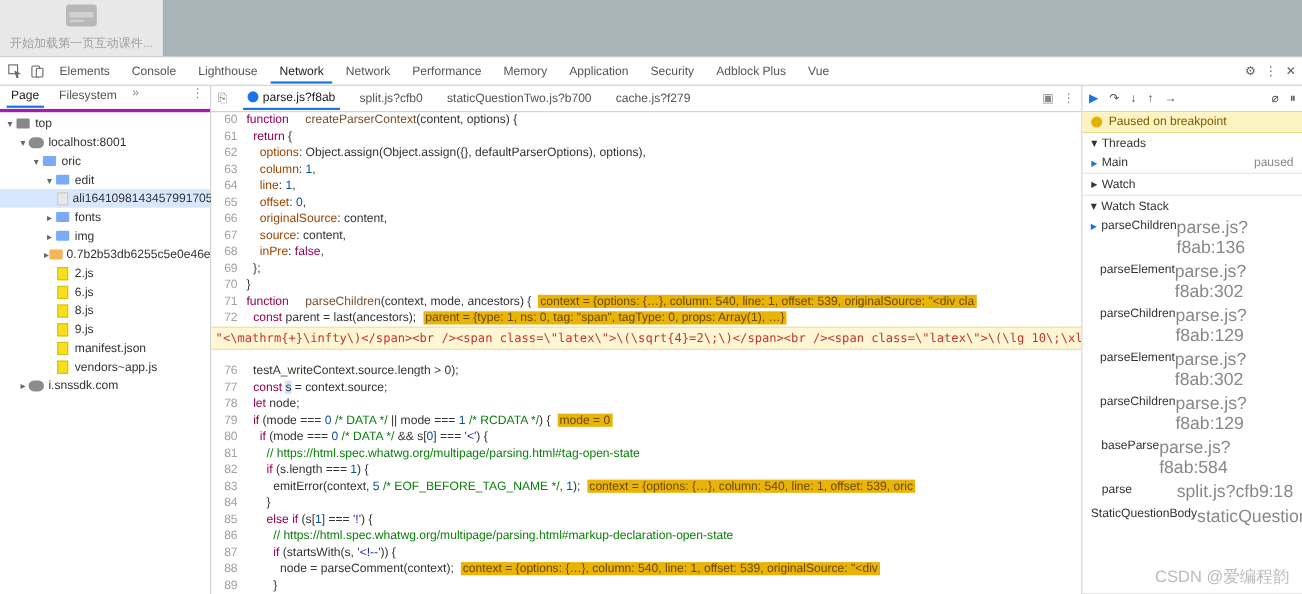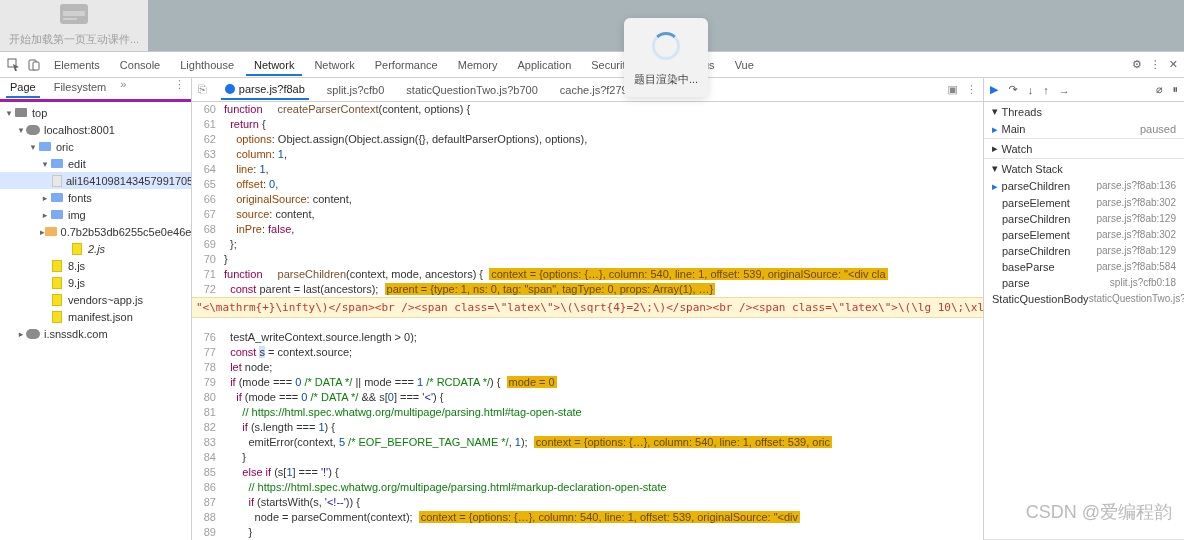--- a/index.html
+++ b/index.html
@@ -56,37 +56,31 @@
 .right-pane { width: 200px; display: flex; flex-direction: column; font-size: 11px; }
 .dbg-toolbar { height: 24px; display: flex; align-items: center; padding: 0 6px; gap: 10px; border-bottom: 1px solid #d0d0d0; color: #555; }
 .dbg-toolbar .sep { flex: 1; }
 .play { color: #1a73e8; }
 .pause-banner { background: #fdf3c0; border-bottom: 1px solid #e8d98a; padding: 3px 8px; color: #7a5c00; display: flex; align-items: center; gap: 6px; }
 .pb-icon { width: 10px; height: 10px; background: #e0b400; border-radius: 50%; }
 .section { border-bottom: 1px solid #e4e4e4; }
 .section-h { padding: 3px 8px; display: flex; align-items: center; gap: 4px; color: #333; }
 .section-body { }
 .thread-row, .stack-row { display: flex; padding: 2px 8px; color: #333; }
-.stack-row .sloc { margin-left: auto; color: #888; font-size: 10px; }
-.watermark { position: absolute; right: 12px; bottom: 16px; color: rgba(130,130,130,0.55); font-size: 18px; font-weight: 500; }
+.stack-row .sloc { margin-left: auto; color: #888; font-size: 16px; }
+.watermark { position: absolute; right: 12px; bottom: 6px; color: rgba(130,130,130,0.55); font-size: 15px; font-weight: 500; }
 svg { display: block; }
 </style>
 </head>
 <body>
 
 <div class="app-view">
   <div class="left-placeholder">
     <span class="ph-icon"></span>
     <span>开始加载第一页互动课件...</span>
-  </div>
-  <div class="app-main">
-    <div class="modal">
-      <div class="spinner"></div>
-      <div class="modal-label">题目渲染中...</div>
-    </div>
   </div>
 </div>
 
 <div class="devtools">
   <div class="dt-tabs">
     <span class="icon-btn">
         <svg width="14" height="14" viewBox="0 0 14 14">
           <rect x="1" y="1" width="8" height="8" fill="none" stroke="#666"></rect>
           <path d="M6 6 L12 9 L9 10 L10 13 L8 13 L7 10 Z" fill="#666"></path>
         </svg>
@@ -174,54 +168,61 @@
             </span>
             <span>img</span>
           </div>
           <div class="ft-row" style="padding-left: 40px;">
             <span class="ft-arrow">▸</span>
             <span class="ft-icon">
               <span class="folder orange"></span>
             </span>
             <span>0.7b2b53db6255c5e0e46e.hot-u</span>
           </div>
-          <div class="ft-row" style="padding-left: 60px; font-style: italic;">
+          <div class="ft-row" style="padding-left: 40px;">
             <span class="ft-arrow"></span>
             <span class="ft-icon">
               <span class="file-ico js"></span>
             </span>
             <span>2.js</span>
           </div>
           <div class="ft-row" style="padding-left: 40px;">
             <span class="ft-arrow"></span>
             <span class="ft-icon">
               <span class="file-ico js"></span>
             </span>
+            <span>6.js</span>
+          </div>
+          <div class="ft-row" style="padding-left: 40px;">
+            <span class="ft-arrow"></span>
+            <span class="ft-icon">
+              <span class="file-ico js"></span>
+            </span>
             <span>8.js</span>
           </div>
           <div class="ft-row" style="padding-left: 40px;">
             <span class="ft-arrow"></span>
             <span class="ft-icon">
               <span class="file-ico js"></span>
             </span>
             <span>9.js</span>
           </div>
           <div class="ft-row" style="padding-left: 40px;">
             <span class="ft-arrow"></span>
             <span class="ft-icon">
               <span class="file-ico js"></span>
             </span>
+            <span>manifest.json</span>
+          </div>
+          <div class="ft-row" style="padding-left: 40px;">
+            <span class="ft-arrow"></span>
+            <span class="ft-icon">
+              <span class="file-ico js"></span>
+            </span>
             <span>vendors~app.js</span>
-          </div>
-          <div class="ft-row" style="padding-left: 40px;">
-            <span class="ft-arrow"></span>
-            <span class="ft-icon">
-              <span class="file-ico js"></span>
-            </span>
-            <span>manifest.json</span>
           </div>
           <div class="ft-row" style="padding-left: 16px;">
             <span class="ft-arrow">▸</span>
             <span class="ft-icon">
               <span class="folder cloud"></span>
             </span>
             <span>i.snssdk.com</span>
           </div>
         </div>
     </div>
@@ -245,20 +246,24 @@
       <div class="dbg-toolbar">
         <span class="play">▶</span>
         <span>↷</span>
         <span>↓</span>
         <span>↑</span>
         <span>→</span>
         <span class="sep"></span>
         <span>⌀</span>
         <span>⏸</span>
       </div>
+      <div class="pause-banner">
+        <span class="pb-icon"></span>
+        <span>Paused on breakpoint</span>
+      </div>
       <div class="section">
         <div class="section-h">
             <span>▾</span>
             <span>Threads</span>
           </div>
         <div class="thread-row">
           <span style="color:#1a73e8;margin-right:4px;">▸</span>
           <span>Main</span>
           <span style="margin-left:auto;color:#888;">paused</span>
         </div>
@@ -301,21 +306,21 @@
               <span class="sloc">parse.js?f8ab:129</span>
             </div>
             <div class="stack-row">
               <span style="width:10px;display:inline-block;"></span>
               <span>baseParse</span>
               <span class="sloc">parse.js?f8ab:584</span>
             </div>
             <div class="stack-row">
               <span style="width:10px;display:inline-block;"></span>
               <span>parse</span>
-              <span class="sloc">split.js?cfb0:18</span>
+              <span class="sloc">split.js?cfb9:18</span>
             </div>
             <div class="stack-row">
               <span style="width:10px;display:inline-block;"></span>
               <span>StaticQuestionBody</span>
               <span class="sloc">staticQuestionTwo.js?...</span>
             </div>
           </div>
       </div>
     </div>
   </div>

